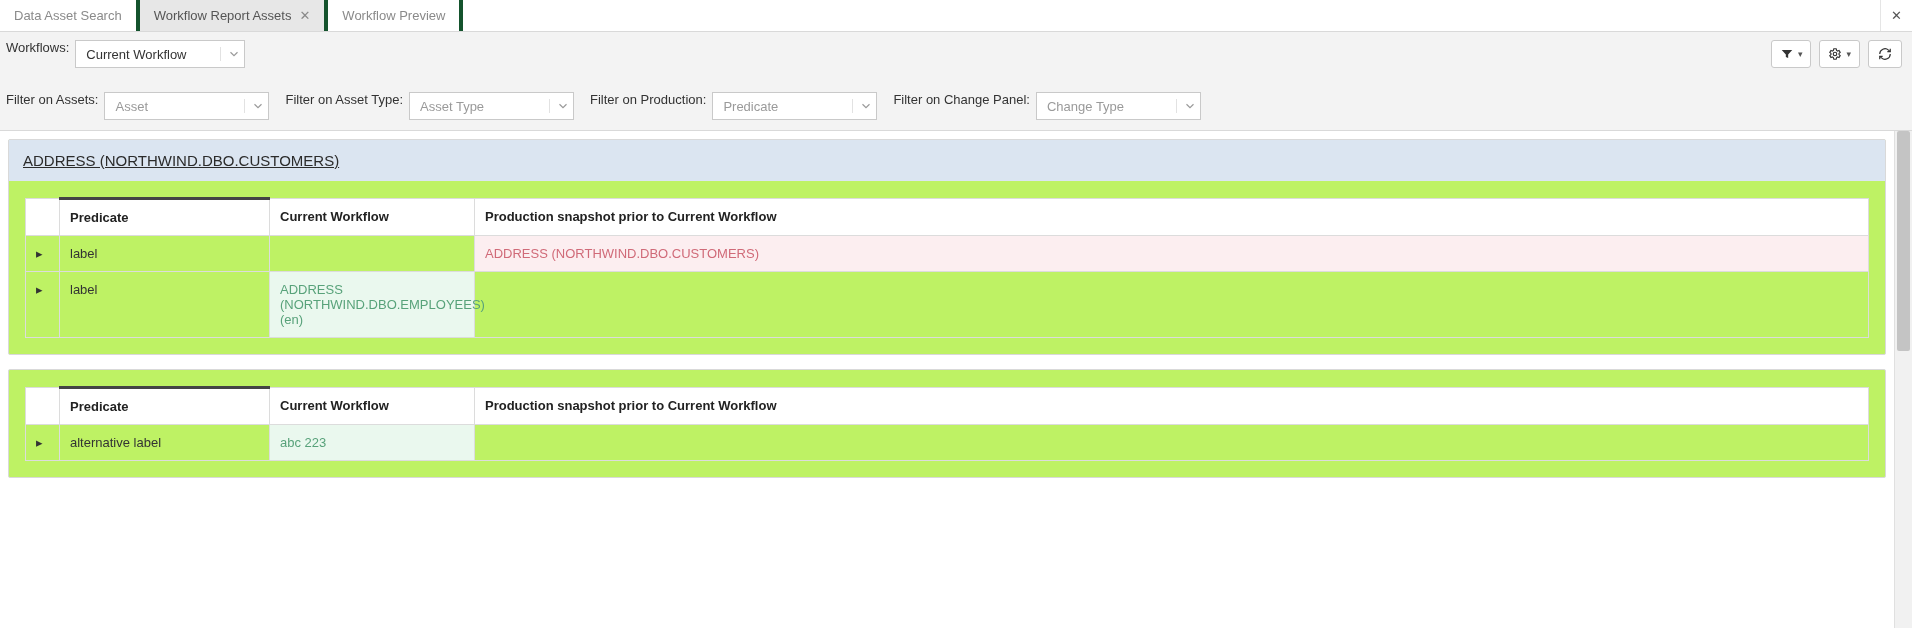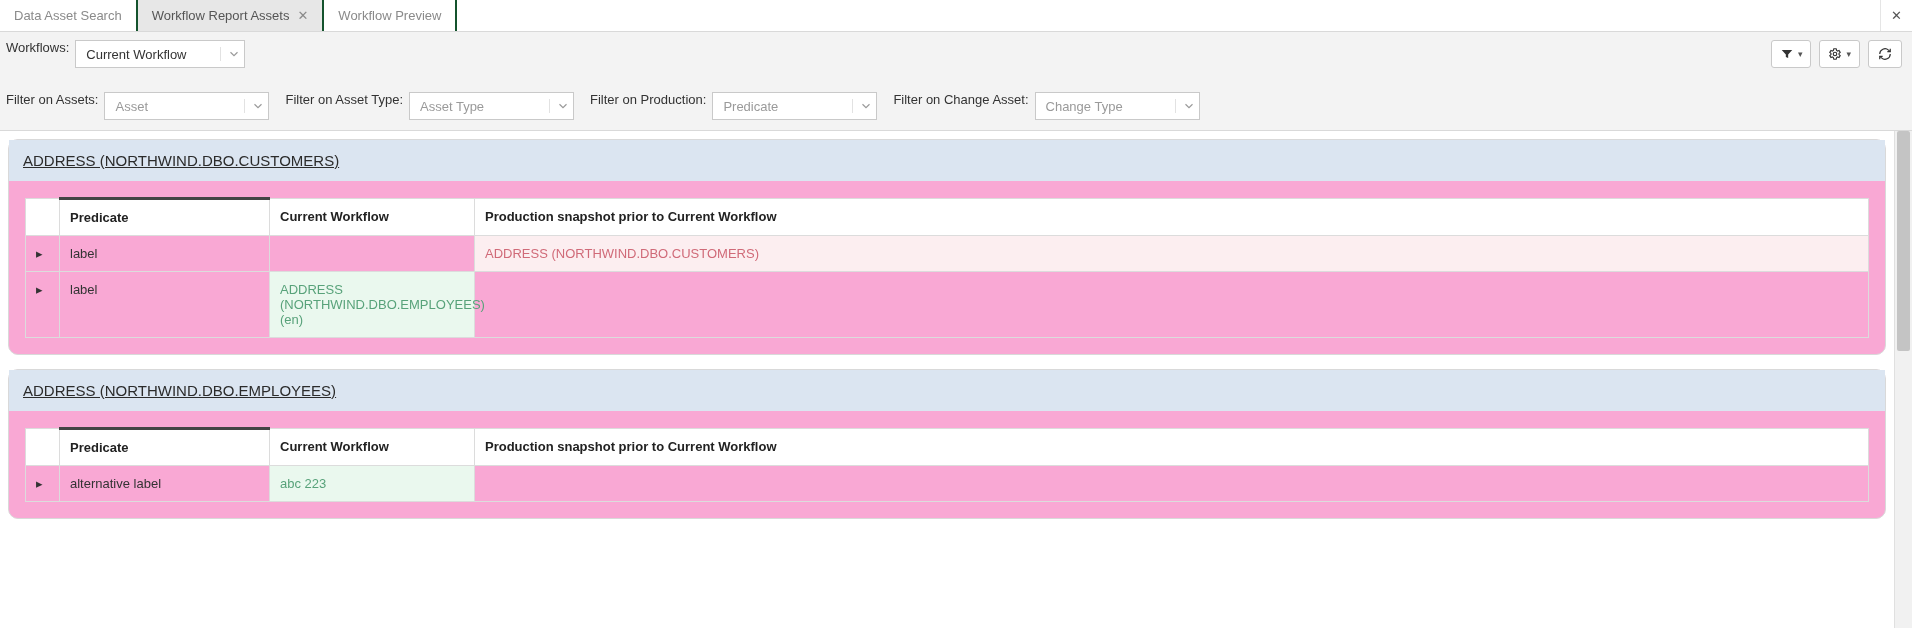--- a/index.html
+++ b/index.html
@@ -18,21 +18,21 @@
     align-items: stretch;
     border-bottom: 1px solid #d9d9d9;
     height: 32px;
     background: #fff;
   }
   .tab {
     display: flex;
     align-items: center;
     padding: 0 14px;
     color: #8a8a8a;
-    border-right: 2px solid #14532d;
+    border-right: 4px solid #14532d;
     cursor: pointer;
     gap: 8px;
   }
   .tab.active {
     background: #e7e7e7;
     color: #555;
   }
   .tab-close {
     font-size: 13px;
     color: #8a8a8a;
@@ -94,23 +94,23 @@
   .scrollbar-gutter {
     position: absolute; right: 0; top: 0; bottom: 0; width: 18px;
     background: #f1f1f1; border-left: 1px solid #e0e0e0;
   }
   .scrollbar-thumb {
     position: absolute; left: 2px; right: 2px; top: 0; height: 220px;
     background: #c4c4c4; border-radius: 2px;
   }
   .section {
     border: 1px solid #d9d9d9;
-    border-radius: 10px;
+    border-radius: 2px;
     margin-bottom: 14px;
-    background: #f9a8d4;
+    background: #bef264;
   }
   .section-header {
     background: #dbe5f1;
     padding: 12px 14px;
     font-size: 15px;
   }
   .section-header a { color: #2b2b2b; text-decoration: underline; }
   .section-body { padding: 16px; }
   
   table.diff {
@@ -212,21 +212,21 @@
     <span class="lbl">Filter on Production:</span>
     <div class="combo placeholder" style="min-width:165px">
       <span>Predicate</span>
       <span class="caret">
           <svg class="svg-icon" viewBox="0 0 24 24" fill="none" stroke="#9a9a9a" stroke-width="2">
             <polyline points="6 9 12 15 18 9"></polyline>
           </svg>
         </span>
     </div>
 
-    <span class="lbl">Filter on Change Asset:</span>
+    <span class="lbl">Filter on Change Panel:</span>
     <div class="combo placeholder" style="min-width:165px">
       <span>Change Type</span>
       <span class="caret">
           <svg class="svg-icon" viewBox="0 0 24 24" fill="none" stroke="#9a9a9a" stroke-width="2">
             <polyline points="6 9 12 15 18 9"></polyline>
           </svg>
         </span>
     </div>
   </div>
 </div>
@@ -262,21 +262,20 @@
                 <td class="expander">▸</td>
                 <td>label</td>
                 <td class="cell-added">ADDRESS (NORTHWIND.DBO.EMPLOYEES) (en)</td>
                 <td></td>
               </tr>
             </tbody>
           </table>
         </div>
       </div>
       <div class="section">
-        <div class="section-header"><a href="#">ADDRESS (NORTHWIND.DBO.EMPLOYEES)</a></div>
         <div class="section-body">
           <table class="diff">
             <colgroup>
               <col class="expander">
               <col class="predicate">
               <col class="current">
               <col>
             </colgroup>
             <thead>
               <tr>

